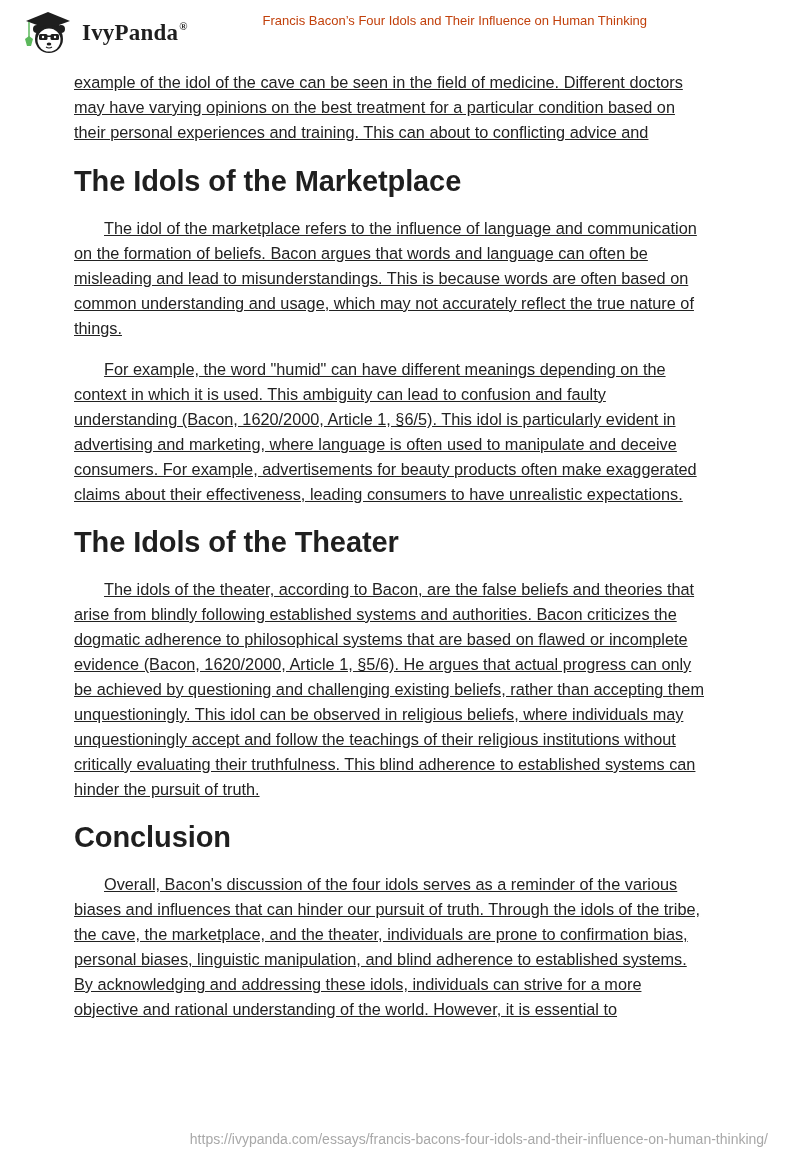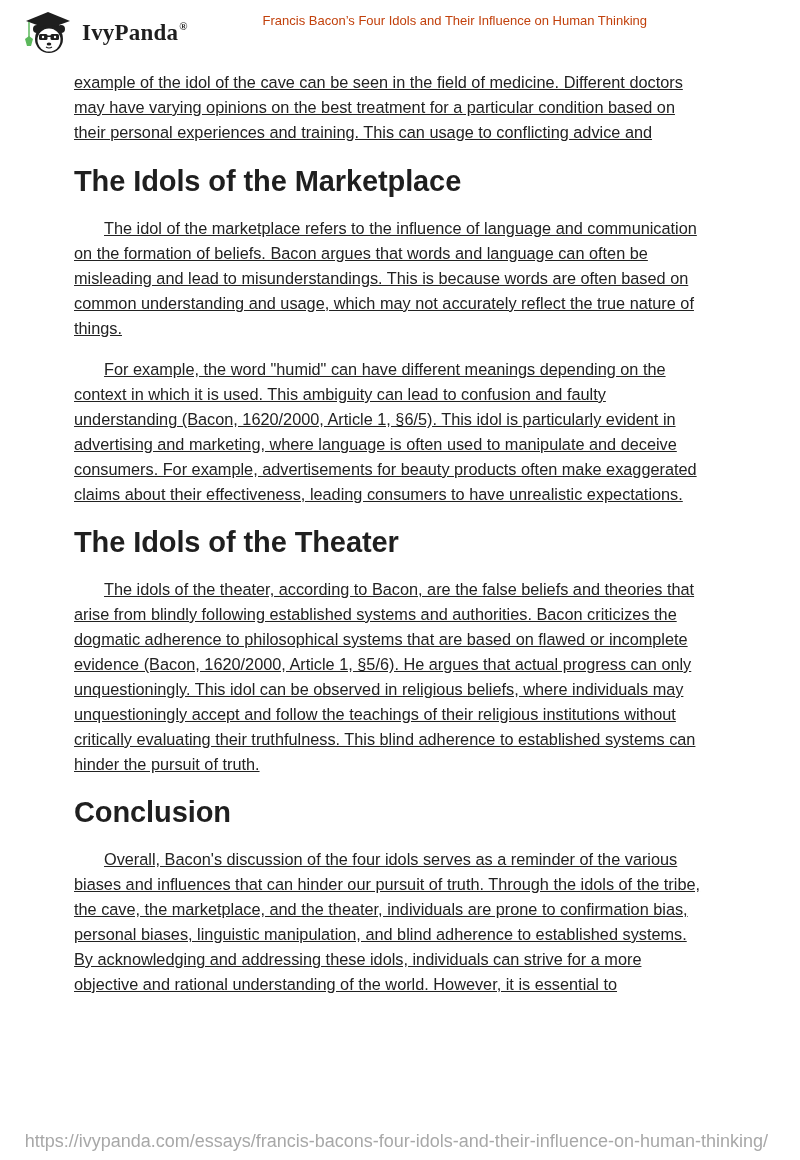--- a/index.html
+++ b/index.html
@@ -12,21 +12,21 @@
     .logo-text { margin-left: 6px; font-family: "Liberation Serif", serif; font-weight: bold; font-size: 23px; color: #1e1e1e; letter-spacing: 0.2px; position: relative; top: 1px; }
     .logo-reg { font-family: "Liberation Serif", serif; font-weight: bold; font-size: 11px; position: relative; top: -10px; left: 1px; color: #1e1e1e; }
     .doc-title { position: absolute; right: 32px; top: 13px; font-size: 13px; color: #c2410c; white-space: nowrap; }
 
     .content { position: absolute; left: 74px; top: 70px; width: 660px; }
     .p { font-size: 16.3px; line-height: 25px; color: #222222; margin: 0; white-space: nowrap; }
     .p .line { display: block; text-decoration: underline; }
     .indent { padding-left: 30px; }
     .h2 { font-size: 29px; font-weight: bold; color: #1f1f1f; line-height: 34px; white-space: nowrap; letter-spacing: -0.1px; }
 
-    .footer-url { position: absolute; right: 32px; top: 1131px; font-size: 18px; color: #a8a8a8; white-space: nowrap; }
+    .footer-url { position: absolute; right: 32px; top: 1131px; font-size: 14px; color: #a8a8a8; white-space: nowrap; }
   </style>
 </head>
 <body>
 
 <div class="header">
   <div class="logo">
     <svg class="logo-mark" viewBox="0 0 58 46">
 
       <polygon points="8,12 30,3 52,12 30,20" fill="#1e1e1e"></polygon>
       <rect x="19" y="13" width="22" height="7" fill="#1e1e1e"></rect>
@@ -52,21 +52,21 @@
     <span class="logo-text"><span>IvyPanda</span><span class="logo-reg">®</span></span>
   </div>
   <div class="doc-title">Francis Bacon’s Four Idols and Their Influence on Human Thinking</div>
 </div>
 
 <div class="content">
 
   <p class="p" style="margin-top:0;">
     <span class="line">example of the idol of the cave can be seen in the field of medicine. Different doctors</span>
     <span class="line">may have varying opinions on the best treatment for a particular condition based on</span>
-    <span class="line">their personal experiences and training. This can usage to conflicting advice and</span>
+    <span class="line">their personal experiences and training. This can about to conflicting advice and</span>
   </p>
 
   <h2 class="h2" style="margin-top:19px;">The Idols of the Marketplace</h2>
 
   <p class="p" style="margin-top:18px;">
     <span class="line indent">The idol of the marketplace refers to the influence of language and communication</span>
     <span class="line">on the formation of beliefs. Bacon argues that words and language can often be</span>
     <span class="line">misleading and lead to misunderstandings. This is because words are often based on</span>
     <span class="line">common understanding and usage, which may not accurately reflect the true nature of</span>
     <span class="line">things.</span>
@@ -81,20 +81,21 @@
     <span class="line">claims about their effectiveness, leading consumers to have unrealistic expectations.</span>
   </p>
 
   <h2 class="h2" style="margin-top:18px;">The Idols of the Theater</h2>
 
   <p class="p" style="margin-top:18px;">
     <span class="line indent">The idols of the theater, according to Bacon, are the false beliefs and theories that</span>
     <span class="line">arise from blindly following established systems and authorities. Bacon criticizes the</span>
     <span class="line">dogmatic adherence to philosophical systems that are based on flawed or incomplete</span>
     <span class="line">evidence (Bacon, 1620/2000, Article 1, §5/6). He argues that actual progress can only</span>
+    <span class="line">be achieved by questioning and challenging existing beliefs, rather than accepting them</span>
     <span class="line">unquestioningly. This idol can be observed in religious beliefs, where individuals may</span>
     <span class="line">unquestioningly accept and follow the teachings of their religious institutions without</span>
     <span class="line">critically evaluating their truthfulness. This blind adherence to established systems can</span>
     <span class="line">hinder the pursuit of truth.</span>
   </p>
 
   <h2 class="h2" style="margin-top:18px;">Conclusion</h2>
 
   <p class="p" style="margin-top:18px;">
     <span class="line indent">Overall, Bacon's discussion of the four idols serves as a reminder of the various</span>

